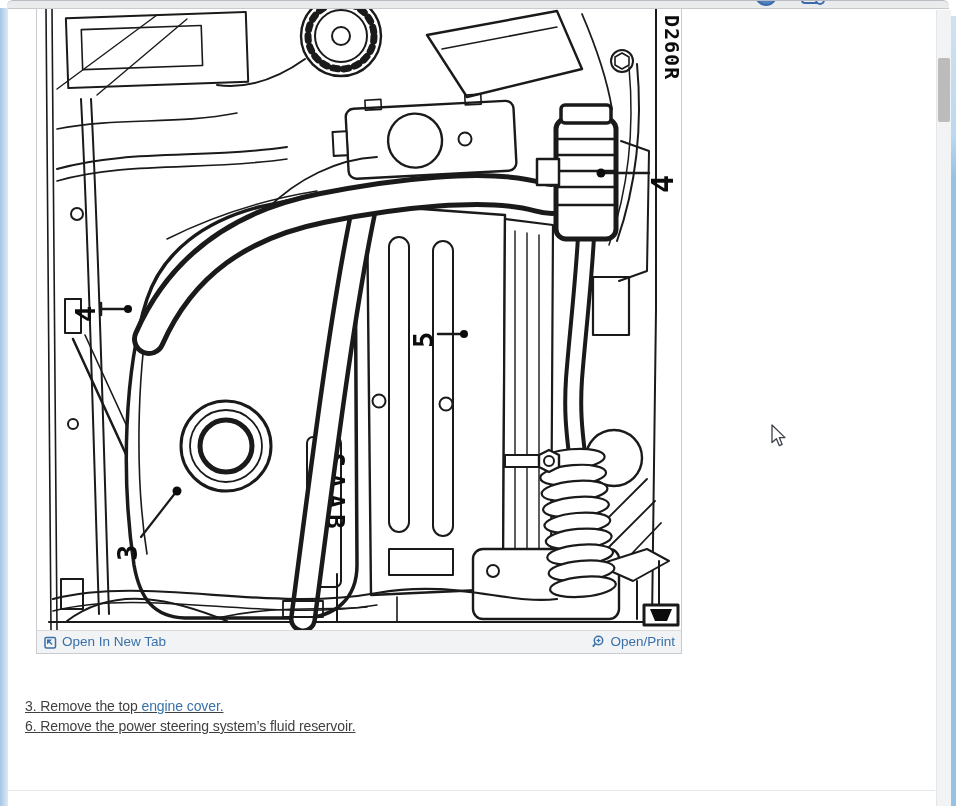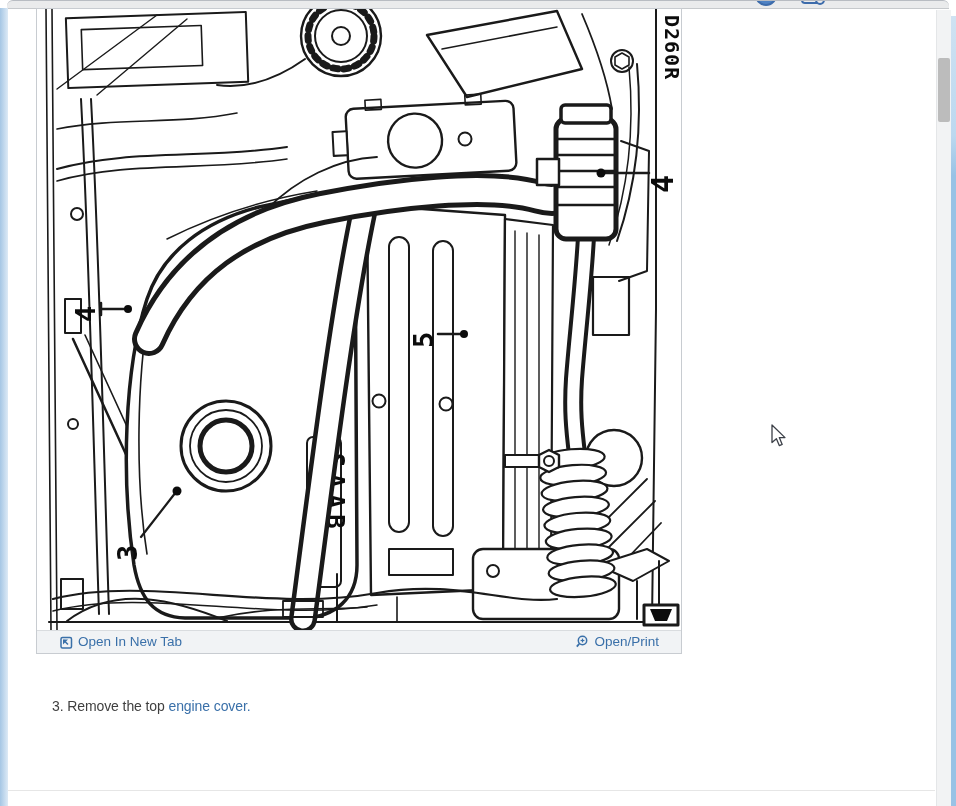--- a/index.html
+++ b/index.html
@@ -42,31 +42,31 @@
   }
   
   .viewer{
     position:absolute;left:36px;top:8px;width:646px;
     border:1px solid #c8ccd1;box-sizing:border-box;background:#fff;
   }
   .diagram-wrap{width:644px;height:621px;overflow:hidden;background:#fff;}
   .viewer-footer{
     width:644px;height:23px;background:#f1f3f5;border-top:1px solid #d9dcdf;
     display:flex;align-items:center;justify-content:space-between;
-    padding:0 22px;box-sizing:border-box;
+    padding:0 6px;box-sizing:border-box;
   }
   .footer-link{
     display:flex;align-items:center;gap:5px;color:#3a70a9;text-decoration:none;
     font-size:13.5px;line-height:1;cursor:pointer;
   }
   .footer-link svg{display:block;}
   
   .steps{
-    position:absolute;left:52px;top:696px;width:860px;
-    font-size:14px;line-height:20px;color:#3f3f3f;letter-spacing:-0.1px;
+    position:absolute;left:25px;top:696px;width:860px;
+    font-size:14px;line-height:20px;color:#3f3f3f;letter-spacing:-0.1px;text-decoration:underline;
   }
   .steps .lnk{color:#3a70a9;text-decoration:none;cursor:pointer;}
   .sep-line{position:absolute;left:8px;top:790px;width:927px;height:1px;background:#e6e6e6;}
   
   .cursor{position:absolute;left:771px;top:424px;pointer-events:none;}
   
   .art{stroke:#1a1a1a;fill:none;stroke-linecap:round;stroke-linejoin:round;}
   .artf{stroke:#1a1a1a;fill:#ffffff;stroke-linejoin:round;}
   .lbl{font-family:"DejaVu Sans Mono","Liberation Mono",monospace;font-weight:bold;fill:#0c0c0c;}
 </style>
@@ -236,20 +236,21 @@
         <line x1="7.5" y1="3.6" x2="7.5" y2="7.4" stroke="#3a70a9" stroke-width="1.2"></line>
         <line x1="4.2" y1="8.9" x2="1.8" y2="11.6" stroke="#3a70a9" stroke-width="1.8"></line>
       </svg>
       <span>Open/Print</span>
     </a>
   </div>
 </div>
 
 <div class="steps">
     <div class="step"><span>3. </span><span>Remove the top </span><a class="lnk" href="#">engine cover.</a></div>
+    <div class="step"><span>6. </span><span>Remove the power steering system’s fluid reservoir.</span></div>
   </div>
 
 <div class="sep-line"></div>
 
 <div class="scrollbar">
   <div class="scroll-thumb"></div>
 </div>
 
 <svg class="cursor" width="16" height="24" viewBox="0 0 16 24">
   <path d="M1,1 L1,18.5 L5.4,14.7 L8.3,21.6 L11.2,20.4 L8.3,13.6 L14,13.6 Z" fill="#ffffff" stroke="#3c4048" stroke-width="1.3" stroke-linejoin="round"></path>

